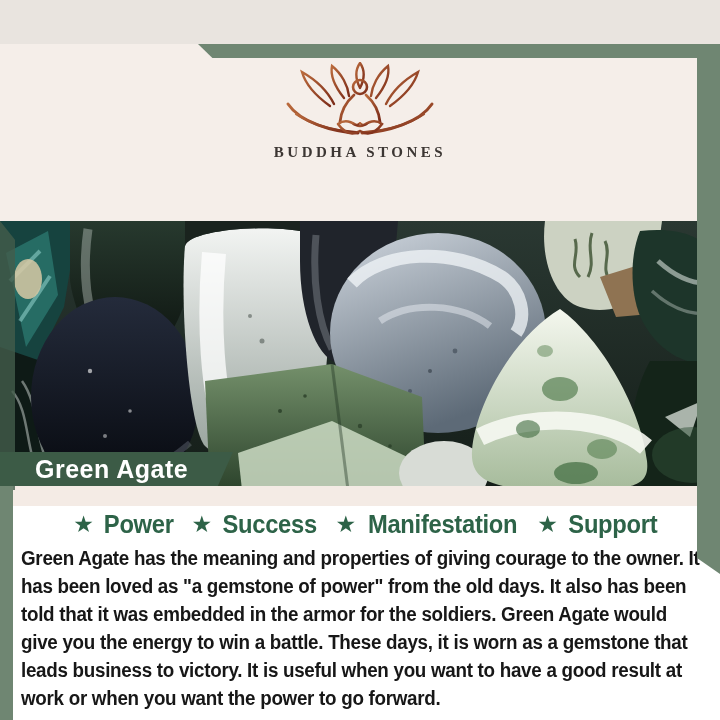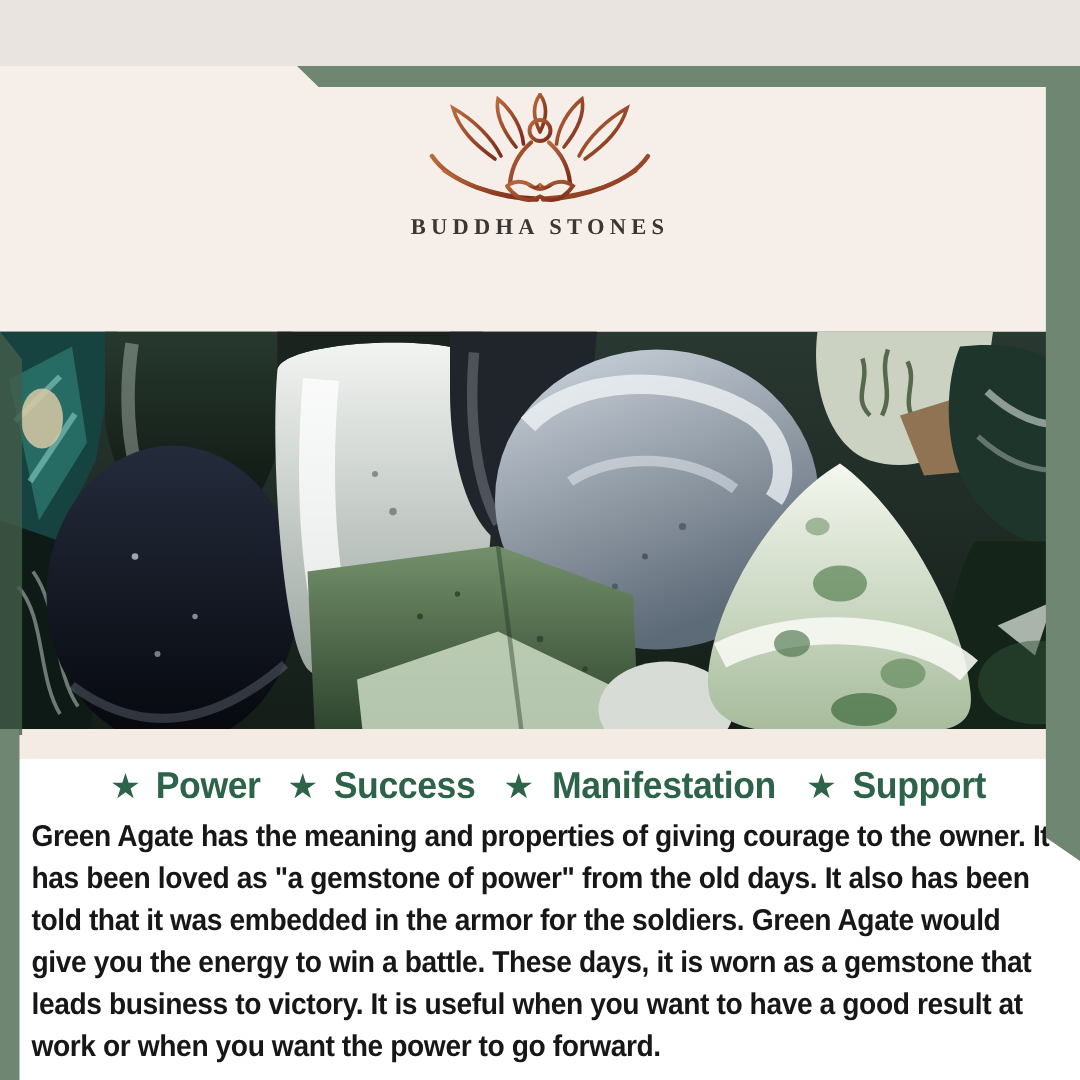--- a/index.html
+++ b/index.html
@@ -233,20 +233,23 @@
         <ellipse cx="560" cy="168" rx="18" ry="12" fill="#4e7a49" opacity=".65"></ellipse>
         <ellipse cx="528" cy="208" rx="12" ry="9" fill="#3f6b3f" opacity=".6"></ellipse>
         <ellipse cx="602" cy="228" rx="15" ry="10" fill="#4e7a49" opacity=".55"></ellipse>
         <ellipse cx="576" cy="252" rx="22" ry="11" fill="#3f6b3f" opacity=".7"></ellipse>
         <ellipse cx="545" cy="130" rx="8" ry="6" fill="#5c8454" opacity=".5"></ellipse>
       </g>
     </svg>
   </div>
   <div class="photo-left-overlay"></div>
 
+  <div class="badge">
+    <span>Green Agate</span>
+  </div>
 
   <div class="panel-cream"></div>
   <div class="panel-white"></div>
 
   <div class="features">
     <div class="feature-item">
       <span class="star">★</span>
       <span class="label">Power</span>
     </div>
     <div class="feature-item">

